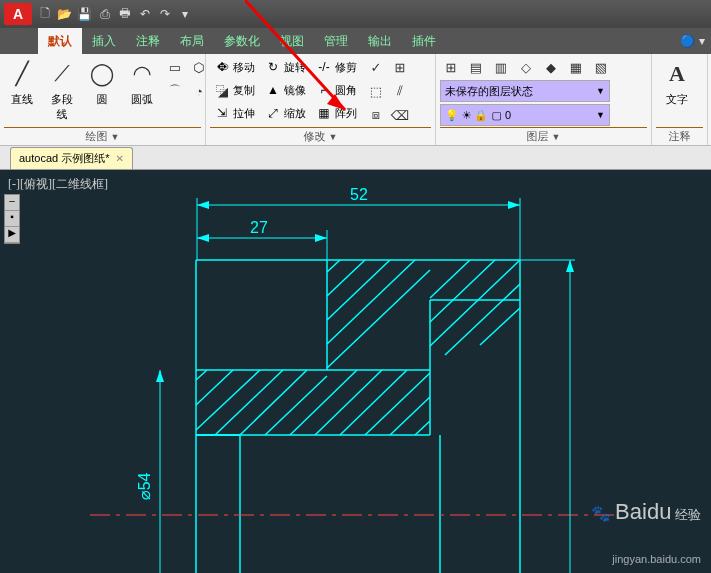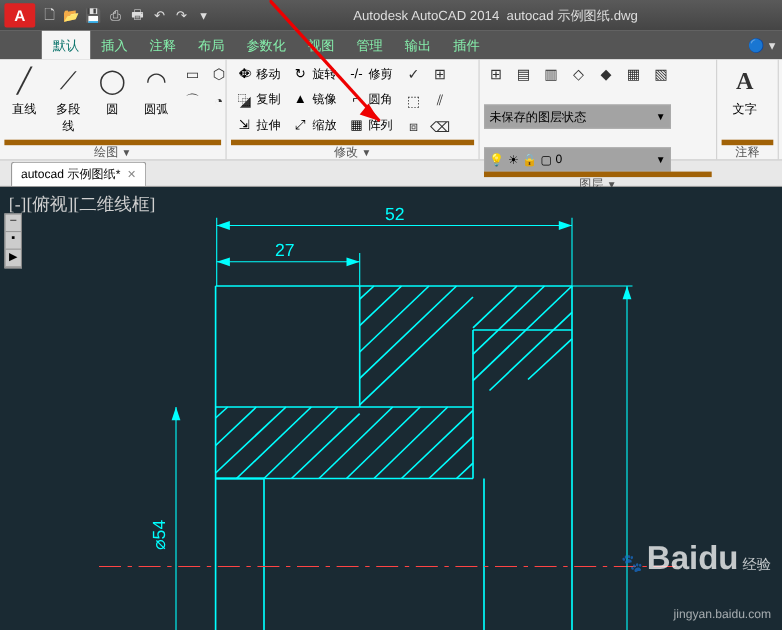--- a/index.html
+++ b/index.html
@@ -9,88 +9,85 @@
 .titlebar { height: 28px; background: linear-gradient(#5a5a5a, #444); display: flex; align-items: center; padding: 0 4px; color: #ddd; font-size: 12px; }
 .app-logo { width: 28px; height: 22px; background: #d22; border-radius: 2px; display: flex; align-items: center; justify-content: center; color: #fff; font-weight: bold; font-size: 14px; margin-right: 4px; position: relative; }
 .app-logo::before { content: 'A'; }
 .qat { display: flex; gap: 2px; }
 .qat-btn { width: 18px; height: 18px; display: flex; align-items: center; justify-content: center; color: #ddd; font-size: 12px; cursor: pointer; }
 .title-text { flex: 1; text-align: center; font-size: 12px; }
 
 
 .menubar { height: 26px; background: #555; display: flex; align-items: stretch; padding-left: 38px; font-size: 12px; }
 .menu-tab { padding: 0 10px; color: #86efac; display: flex; align-items: center; cursor: pointer; }
-.menu-tab.active { background: #f5f5f5; color: #0f766e; }
+.menu-tab.active { background: #f5f5f5; color: #c2410c; font-weight: bold; }
 .menu-tail { margin-left: auto; display: flex; align-items: center; padding-right: 6px; color: #ddd; gap: 4px; }
 
 
 .ribbon { height: 92px; background: #f5f5f5; border-bottom: 1px solid #bbb; display: flex; }
 .panel { border-right: 1px solid #d0d0d0; display: flex; flex-direction: column; padding: 2px 4px 0; }
 .panel-body { flex: 1; display: flex; align-items: flex-start; gap: 4px; }
-.panel-title { height: 18px; font-size: 11px; color: #555; text-align: left; border-top: 5px solid #a16207; display: flex; align-items: center; justify-content: center; gap: 3px; }
+.panel-title { height: 18px; font-size: 11px; color: #555; text-align: left; border-top: 1px solid #a16207; display: flex; align-items: center; justify-content: center; gap: 3px; }
 .panel-title .arrow { font-size: 9px; }
 
 .big-btn { width: 42px; display: flex; flex-direction: column; align-items: center; gap: 2px; cursor: pointer; padding: 2px; }
 .big-btn .icon { width: 32px; height: 32px; display: flex; align-items: center; justify-content: center; font-size: 22px; color: #333; }
 .big-btn .lbl { font-size: 11px; text-align: center; }
 
 .small-grid { display: grid; grid-template-columns: repeat(3, 22px); gap: 2px; }
 .small-btn { width: 22px; height: 22px; display: flex; align-items: center; justify-content: center; font-size: 13px; color: #333; cursor: pointer; border: 1px solid transparent; }
 
 .modify-row { display: flex; align-items: center; gap: 2px; height: 22px; }
 .modify-btn { display: flex; align-items: center; gap: 3px; padding: 0 4px; height: 22px; font-size: 11px; cursor: pointer; }
 .modify-btn .ic { width: 16px; text-align: center; font-size: 12px; }
 
-.layer-combo { height: 22px; border: 1px solid #aaa; background: #a3a3a3; display: flex; align-items: center; padding: 0 4px; font-size: 11px; width: 170px; cursor: pointer; margin-top: 15px; }
+.layer-combo { height: 22px; border: 1px solid #aaa; background: #c4b5fd; display: flex; align-items: center; padding: 0 4px; font-size: 11px; width: 170px; cursor: pointer; }
 .layer-combo .dd { margin-left: auto; font-size: 9px; }
 
 
 .doc-tabs { height: 24px; background: #e8e8e8; display: flex; align-items: flex-end; padding-left: 10px; border-bottom: 1px solid #999; }
-.doc-tab { background: #ffffff; border: 1px solid #999; border-bottom: none; padding: 3px 8px; font-size: 11px; display: flex; align-items: center; gap: 6px; border-radius: 3px 3px 0 0; }
+.doc-tab { background: #fef9c3; border: 1px solid #999; border-bottom: none; padding: 3px 8px; font-size: 11px; display: flex; align-items: center; gap: 6px; border-radius: 3px 3px 0 0; }
 .doc-tab .close { font-size: 10px; color: #888; cursor: pointer; }
 
 
 .drawing { position: relative; height: 403px; background: #1a2a33; }
-.viewport-label { position: absolute; top: 6px; left: 8px; color: #d0d0d0; font-size: 16px; font-family: SimSun, serif; }
+.viewport-label { position: absolute; top: 6px; left: 8px; color: #d0d0d0; font-size: 12px; font-family: SimSun, serif; }
 .view-ctrl { position: absolute; top: 24px; left: 4px; width: 16px; background: #ccc; border: 1px solid #888; }
 .view-ctrl div { height: 16px; text-align: center; font-size: 10px; border-bottom: 1px solid #999; cursor: pointer; }
 
 svg.cad { position: absolute; top: 0; left: 0; width: 711px; height: 403px; }
 .cad line.obj { stroke: #0ff; stroke-width: 1.5; }
 .cad line.dim { stroke: #0ff; stroke-width: 1; }
 .cad line.center { stroke: #f44; stroke-width: 1; stroke-dasharray: 20 6 4 6; }
 .cad text { fill: #0ff; font-size: 16px; font-family: Arial; }
 .cad path.arrow { fill: #0ff; }
 
 
 .anno-arrow { position: absolute; top: 10px; left: 230px; pointer-events: none; }
 
 
 .watermark { position: absolute; bottom: 8px; right: 10px; text-align: right; color: rgba(255,255,255,0.75); font-size: 13px; }
-.watermark .big { font-size: 30px; font-weight: bold; }
+.watermark .big { font-size: 22px; font-weight: normal; }
 .watermark .paw { font-size: 16px; }
 .watermark .url { font-size: 11px; color: rgba(255,255,255,0.6); margin-top: 28px; }
 </style>
 </head>
 <body>
 
 <div class="titlebar">
   <div class="app-logo"></div>
   <div class="qat">
     <div class="qat-btn">🗋</div>
     <div class="qat-btn">📂</div>
     <div class="qat-btn">💾</div>
     <div class="qat-btn">⎙</div>
     <div class="qat-btn">🖶</div>
     <div class="qat-btn">↶</div>
     <div class="qat-btn">↷</div>
     <div class="qat-btn">▾</div>
-  </div>
-  <div class="title-text">
-    <span>Autodesk AutoCAD 2014</span>&nbsp;&nbsp;<span>autocad 示例图纸.dwg</span>
   </div>
 </div>
 
 <div class="menubar">
   <div class="menu-tab active">默认</div>
   <div class="menu-tab">插入</div>
   <div class="menu-tab">注释</div>
   <div class="menu-tab">布局</div>
   <div class="menu-tab">参数化</div>
   <div class="menu-tab">视图</div>

